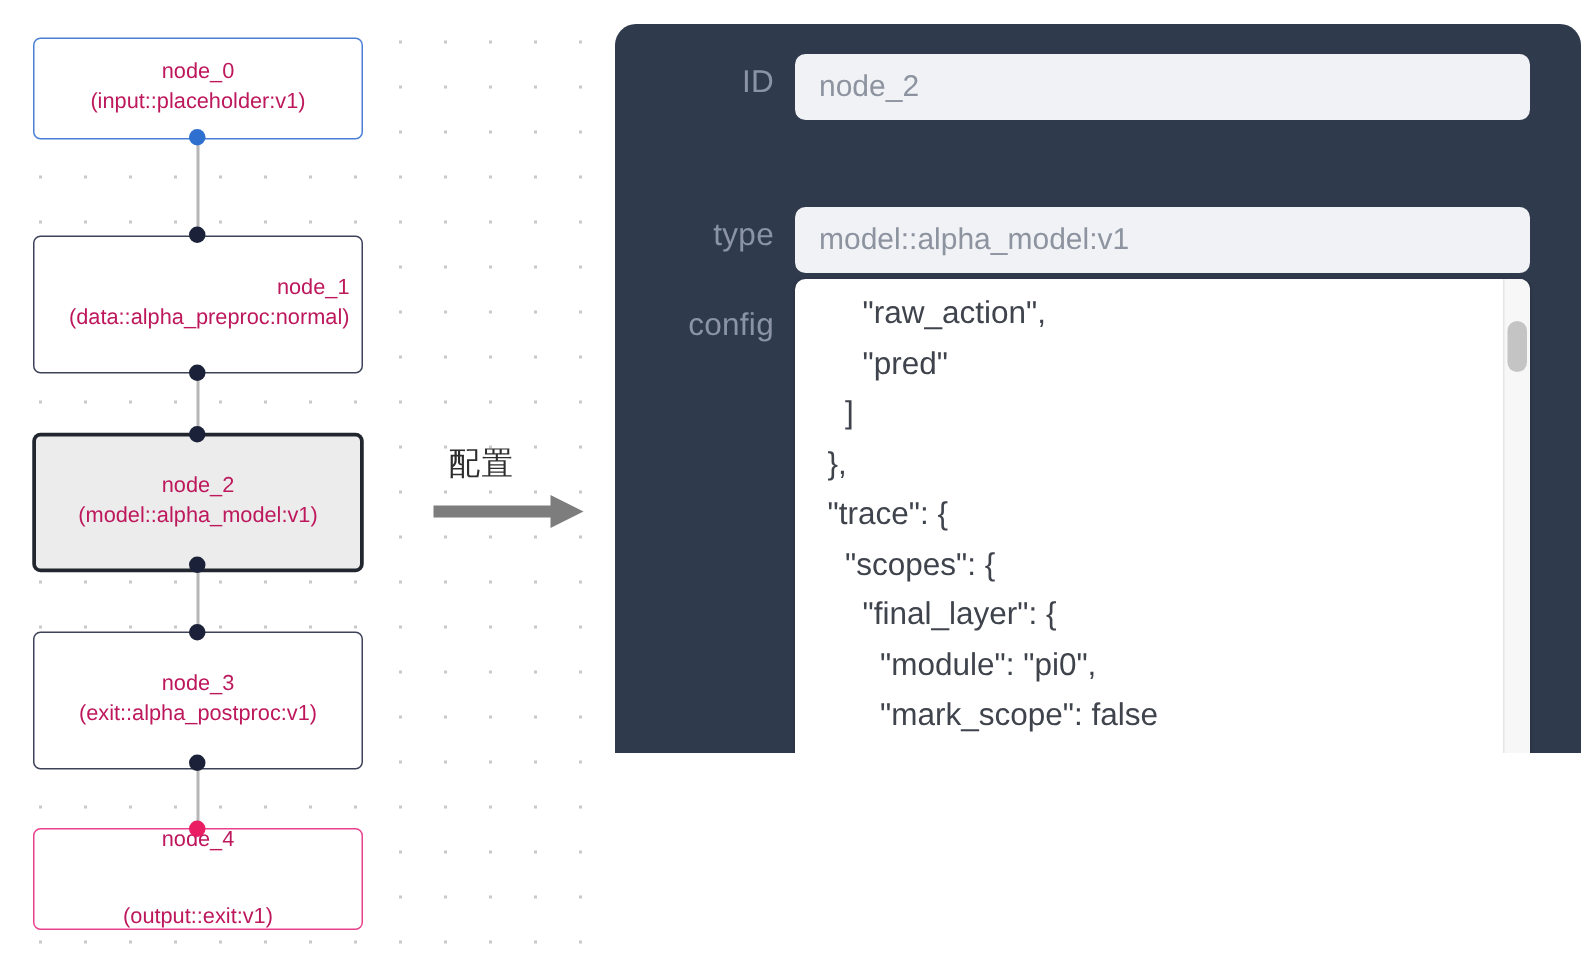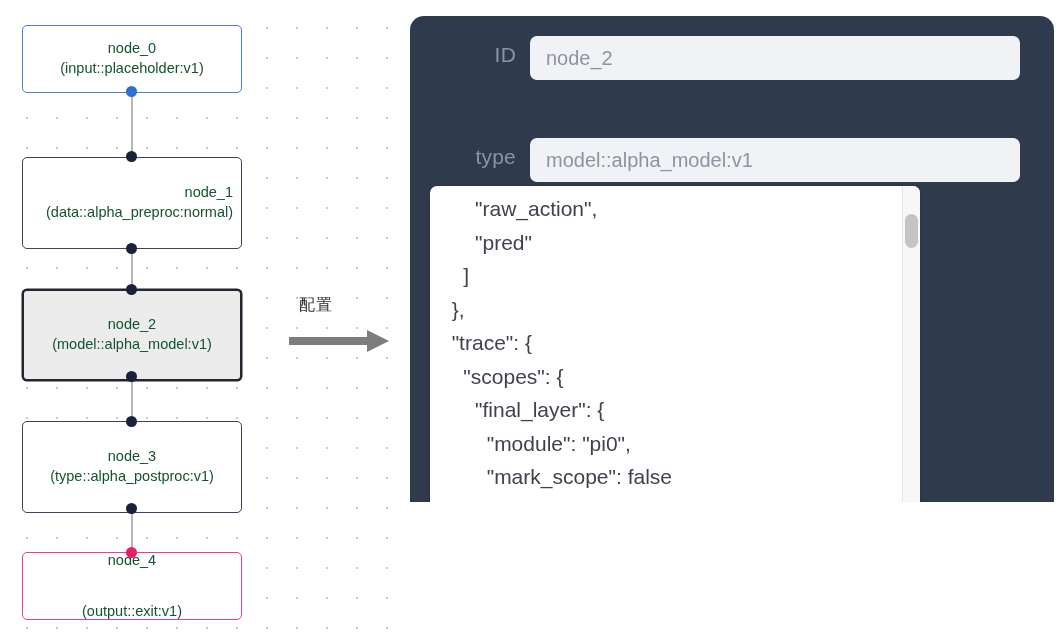--- a/index.html
+++ b/index.html
@@ -61,21 +61,21 @@
     width: 220px;
     box-sizing: border-box;
     background: #ffffff;
     border: 1px solid #3c4257;
     border-radius: 5px;
     display: flex;
     flex-direction: column;
     align-items: center;
     justify-content: center;
     z-index: 3;
-    color: #14532d;
+    color: #be185d;
     font-size: 14.5px;
     line-height: 1.35;
     text-align: center;
     padding: 0 8px;
   }
   .gnode .gnode-title { white-space: nowrap; }
   .gnode .gnode-sub {
     word-break: break-all;
     max-width: 196px;
   }
@@ -97,21 +97,21 @@
     left: 285px;
     top: 295px;
     width: 112px;
     height: 60px;
     z-index: 5;
   }
   #transform-arrow .arrow-label {
     position: absolute;
     left: 14px;
     top: 0px;
-    font-size: 16px;
+    font-size: 21px;
     color: #2d2d2d;
     letter-spacing: 1px;
     font-family: "DejaVu Sans", sans-serif;
     white-space: nowrap;
   }
   #transform-arrow svg {
     position: absolute;
     left: 0;
     top: 33px;
   }
@@ -261,21 +261,21 @@
 
   <div class="gnode is-selected" style="top:289px;height:92px;">
     <div class="gnode-title">node_2</div>
     <div class="gnode-sub">(model::alpha_model:v1)</div>
   </div>
   <div class="port-dot" style="top:284px;"></div>
   <div class="port-dot" style="top:371px;"></div>
 
   <div class="gnode" style="top:421px;height:92px;">
     <div class="gnode-title">node_3</div>
-    <div class="gnode-sub">(type::alpha_postproc:v1)</div>
+    <div class="gnode-sub">(exit::alpha_postproc:v1)</div>
   </div>
   <div class="port-dot" style="top:416px;"></div>
   <div class="port-dot" style="top:503px;"></div>
 
   <div class="gnode is-output" style="top:552px;height:68px;gap:31px;">
     <div class="gnode-title">node_4</div>
     <div class="gnode-sub">(output::exit:v1)</div>
   </div>
   <div class="port-dot port-pink" style="top:547px;"></div>
 </div>
@@ -293,20 +293,21 @@
     <div class="form-label">ID</div>
     <input class="text-input" type="text" readonly="" value="node_2" style="">
   </div>
 
   <div class="form-row" id="row-type">
     <div class="form-label">type</div>
     <input class="text-input" type="text" readonly="" value="model::alpha_model:v1" style="">
   </div>
 
   <div class="form-row" id="row-config">
+    <div class="form-label">config</div>
     <div class="config-textarea-wrap">
       <textarea class="config-textarea" spellcheck="false" style="">      "raw_action",
       "pred"
     ]
   },
   "trace": {
     "scopes": {
       "final_layer": {
         "module": "pi0",
         "mark_scope": false

